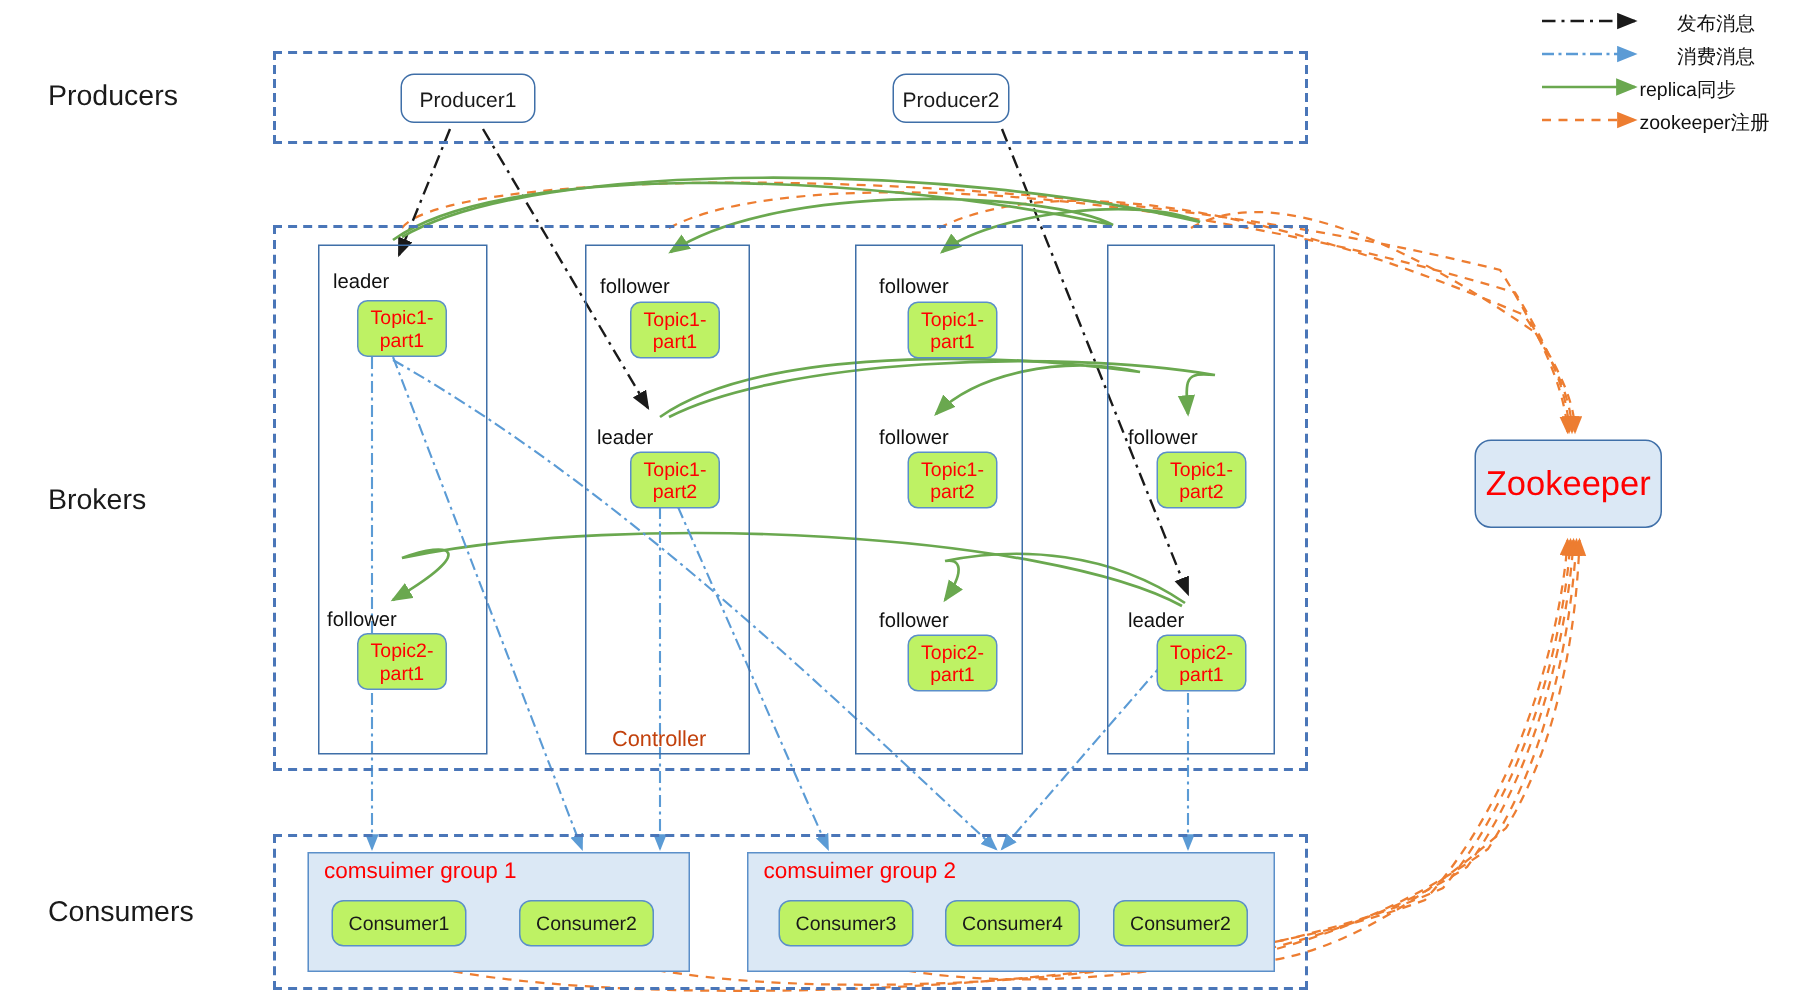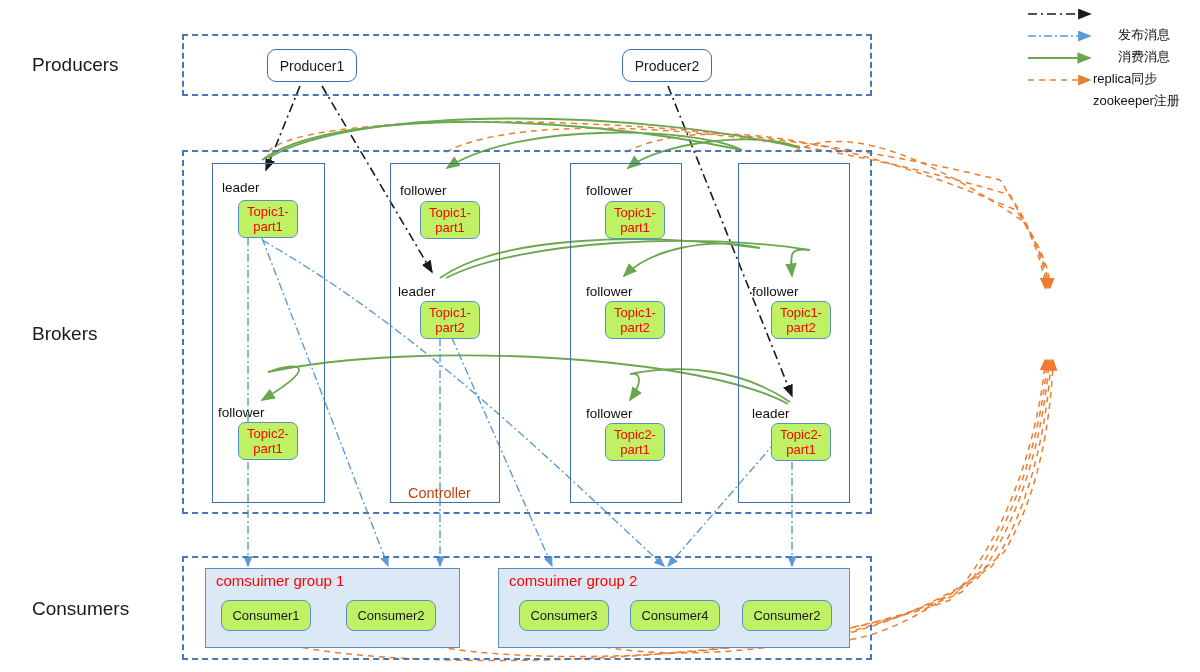--- a/index.html
+++ b/index.html
@@ -34,21 +34,21 @@
           background:#dbe8f5;}
   .cgroup-title{position:absolute;color:#ff0000;font-size:15px;white-space:nowrap;}
 
   .consumer{position:absolute;box-sizing:border-box;border:1.3px solid #5b8fc9;
             border-radius:8px;background:#bef264;color:#1a1a1a;font-size:13px;
             display:flex;align-items:center;justify-content:center;}
 
   .controller{position:absolute;color:#c2410c;font-size:14.5px;white-space:nowrap;}
 
   .legend{position:absolute;}
-  .legend-text{position:absolute;font-size:13px;color:#111;white-space:nowrap;margin-top:19px;}
+  .legend-text{position:absolute;font-size:13px;color:#111;white-space:nowrap;}
 </style>
 </head>
 <body>
 
 <div id="stage">
 
   <svg id="wires" viewBox="0 0 1200 672">
     <defs>
       <marker id="ah-black" markerWidth="9" markerHeight="9" refX="7" refY="3.2" orient="auto">
         <path d="M0,0 L8,3.2 L0,6.4 z" fill="#1a1a1a"></path>
@@ -107,21 +107,21 @@
       <path d="M262,240 C420,330 560,470 664,566"></path>
     </g>
   </svg>
 
   <div class="row-label" style="left:32px;top:54px;">Producers</div>
   <div class="row-label" style="left:32px;top:323px;">Brokers</div>
   <div class="row-label" style="left:32px;top:598px;">Consumers</div>
 
   <div class="zone" style="left:182px;top:34px;width:690px;height:62px;"></div>
   <div class="prod" style="left:267px;top:49px;width:90px;height:33px;">Producer1</div>
-  <div class="prod" style="left:622px;top:49px;width:90px;height:33px;">Producer2</div>
+  <div class="prod" style="left:595px;top:49px;width:78px;height:33px;">Producer2</div>
 
   <div class="zone" style="left:182px;top:150px;width:690px;height:364px;"></div>
 
   <div class="broker" style="left:212px;top:163px;width:113px;height:340px;"></div>
   <div class="role" style="left:222px;top:180px;">leader</div>
   <div class="part" style="left:238px;top:200px;width:60px;height:38px;">
     <span>Topic1-<br>part1</span>
   </div>
   <div class="role" style="left:218px;top:405px;">follower</div>
   <div class="part" style="left:238px;top:422px;width:60px;height:38px;">
@@ -156,20 +156,21 @@
   <div class="broker" style="left:738px;top:163px;width:112px;height:340px;"></div>
   <div class="role" style="left:752px;top:284px;">follower</div>
   <div class="part" style="left:771px;top:301px;width:60px;height:38px;">
     <span>Topic1-<br>part2</span>
   </div>
   <div class="role" style="left:752px;top:406px;">leader</div>
   <div class="part" style="left:771px;top:423px;width:60px;height:38px;">
     <span>Topic2-<br>part1</span>
   </div>
 
+  <div class="zk" style="left:983px;top:293px;width:125px;height:59px;">Zookeeper</div>
 
   <div class="zone" style="left:182px;top:556px;width:690px;height:104px;"></div>
 
   <div class="cgroup" style="left:205px;top:568px;width:255px;height:80px;"></div>
   <div class="cgroup-title" style="left:216px;top:572px;">comsuimer group 1</div>
   <div class="consumer" style="left:221px;top:600px;width:90px;height:31px;">Consumer1</div>
   <div class="consumer" style="left:346px;top:600px;width:90px;height:31px;">Consumer2</div>
 
   <div class="cgroup" style="left:498px;top:568px;width:352px;height:80px;"></div>
   <div class="cgroup-title" style="left:509px;top:572px;">comsuimer group 2</div>

